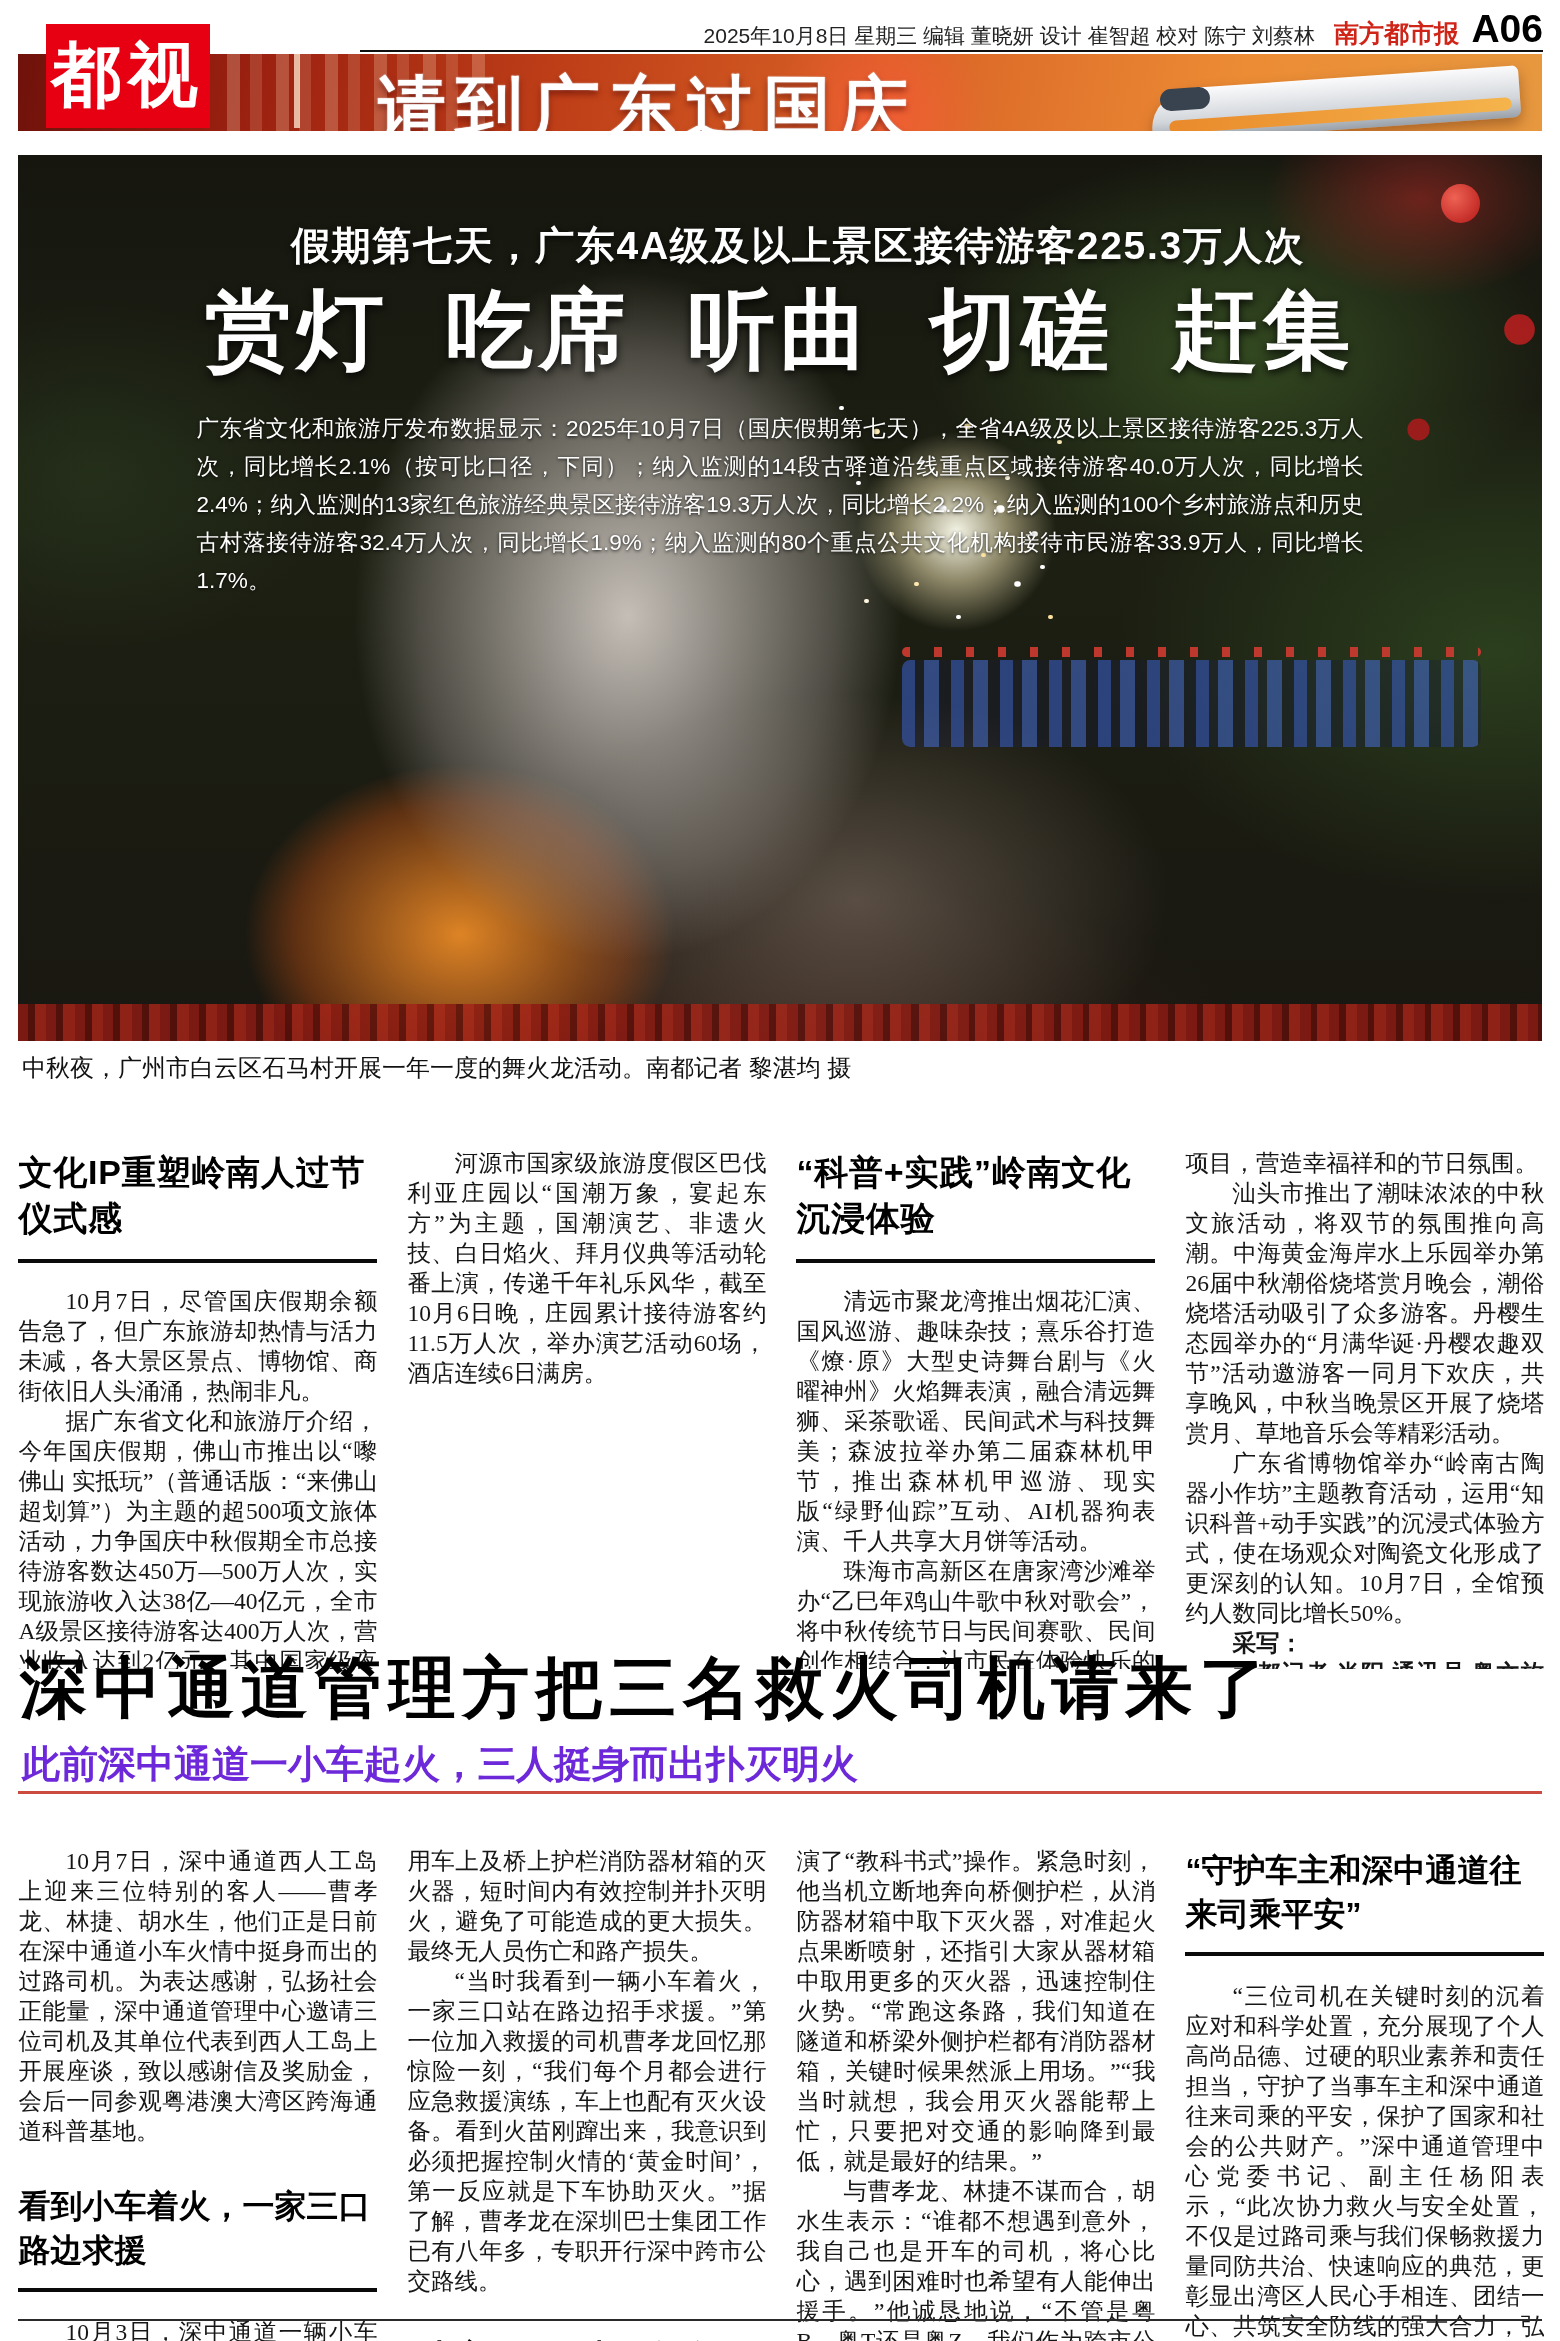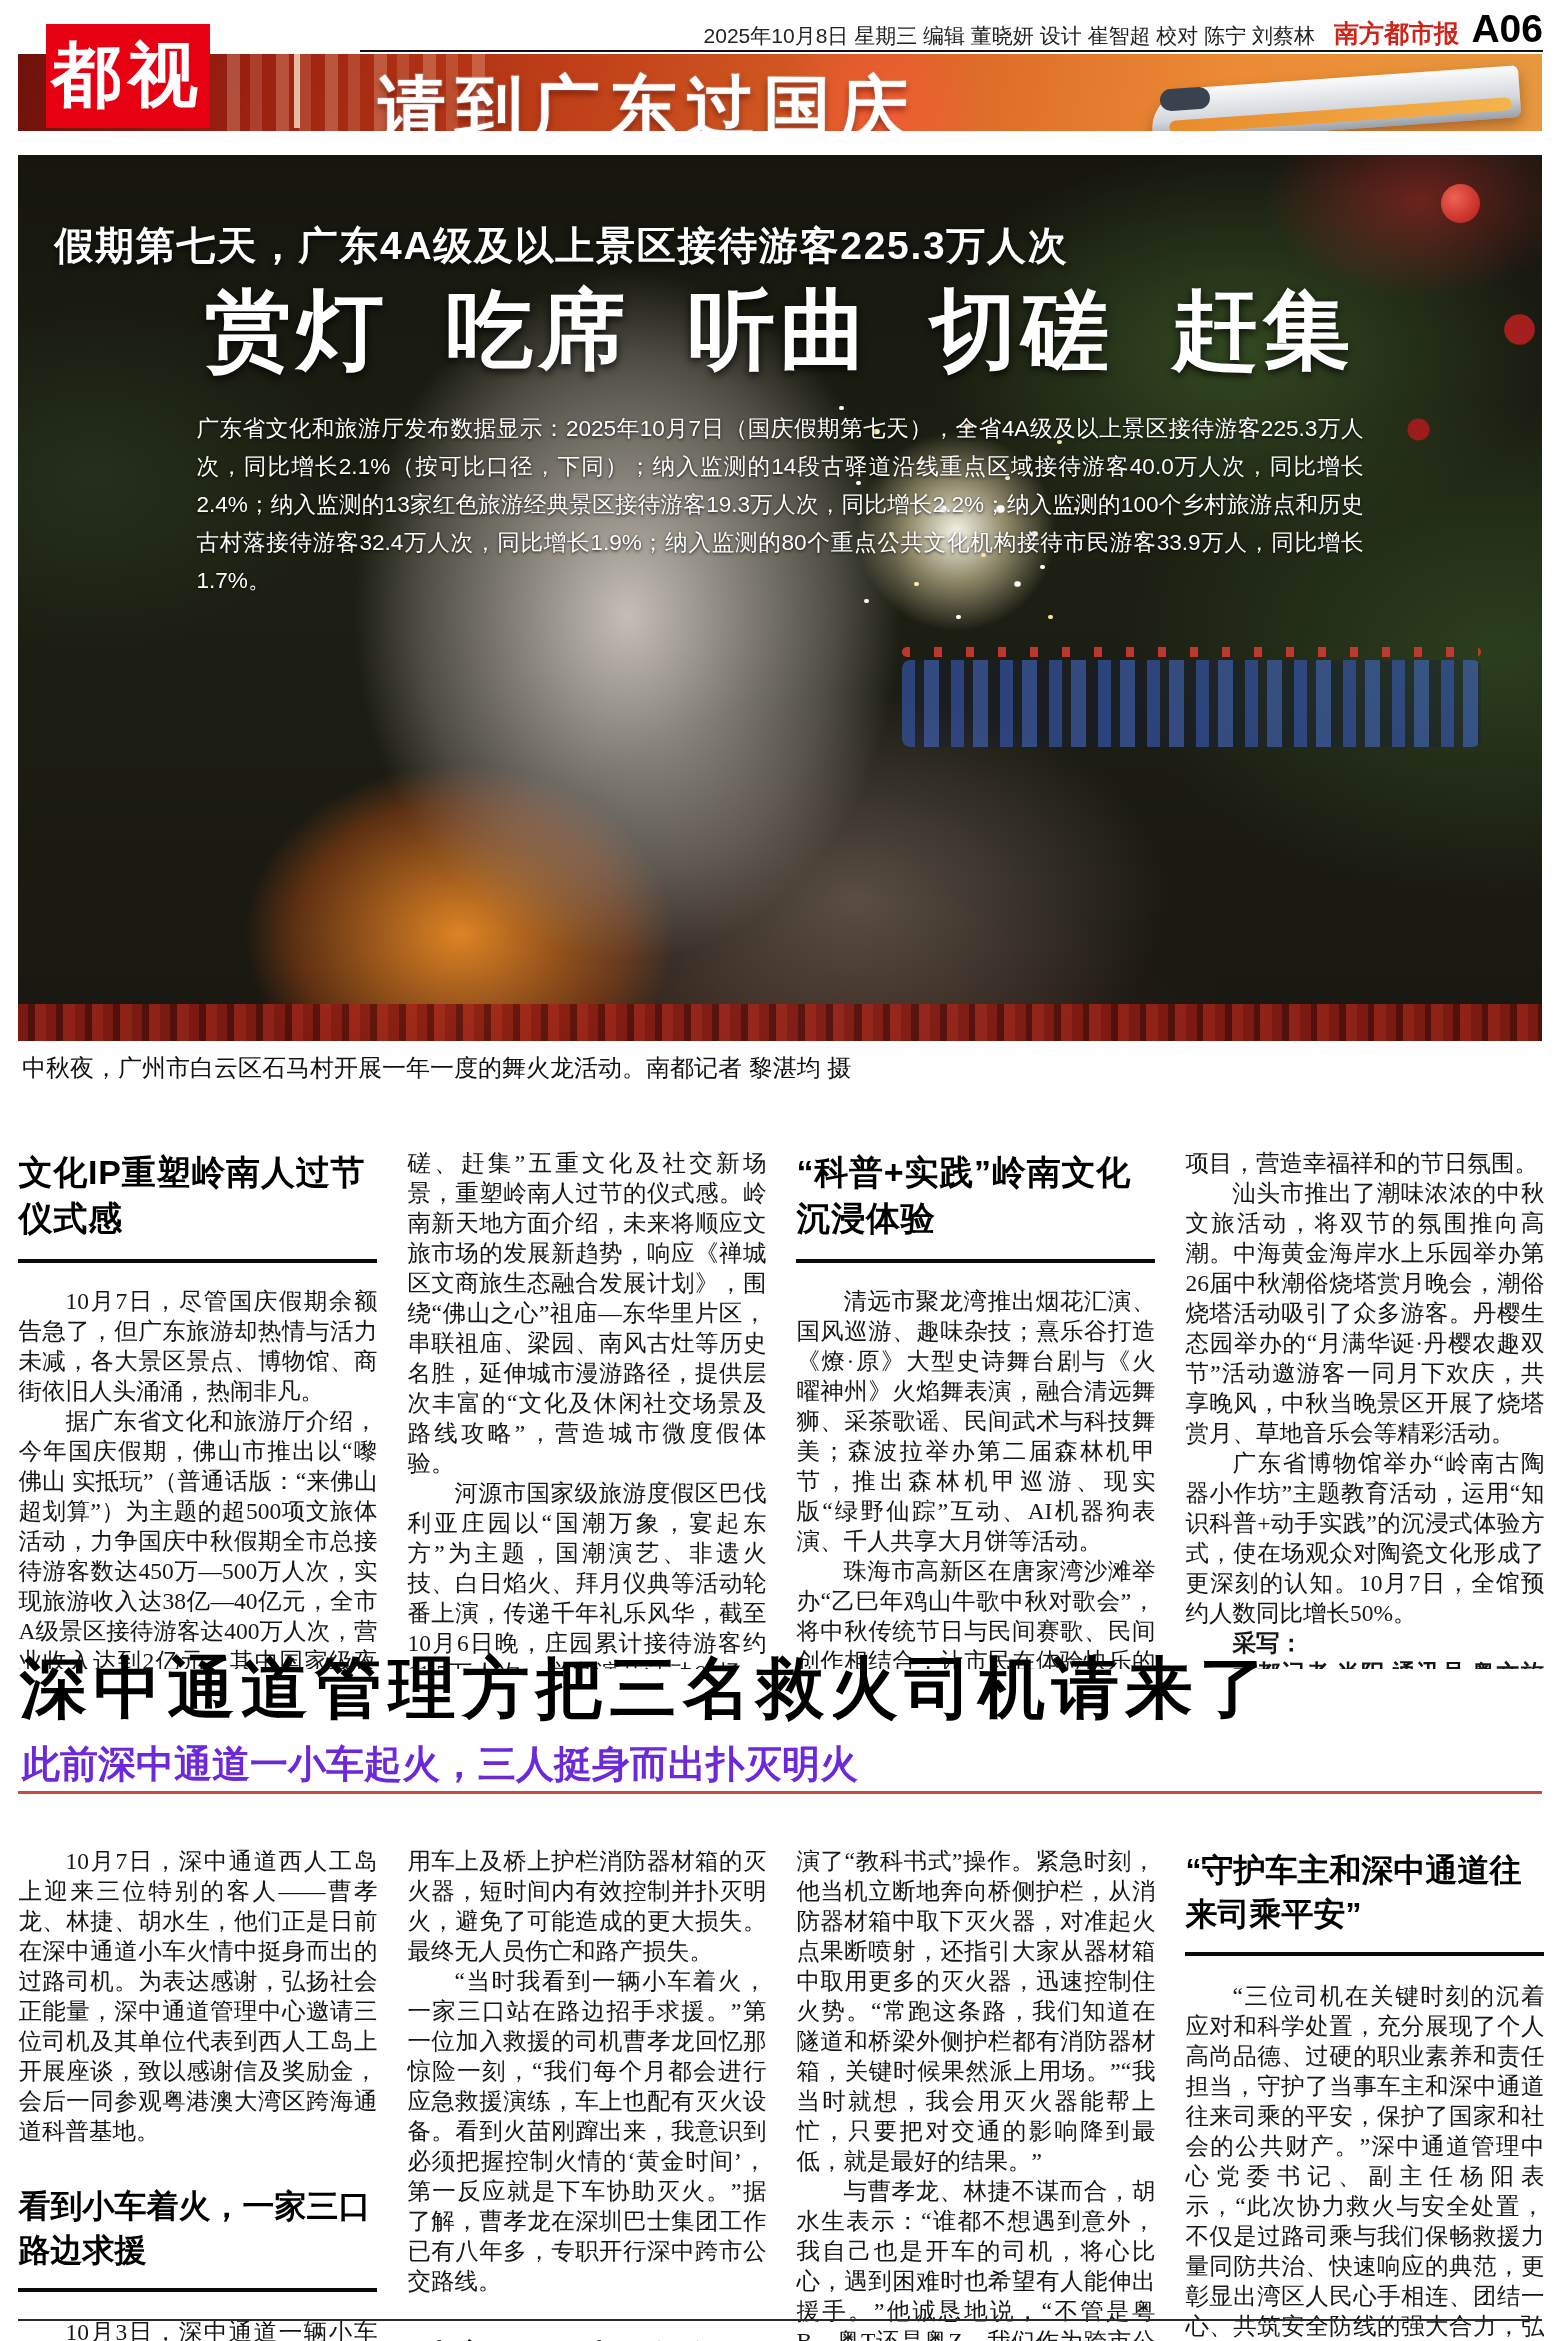--- a/index.html
+++ b/index.html
@@ -61,21 +61,21 @@
        218px 34px 0 0 #ffedb8, 176px 176px 0 0.8px #ffffff, 75px 176px 0 0 #ffe9b0,
        117px 209px 0 0 #ffffff, 209px 209px 0 0 #ffe3a0, 25px 193px 0 0 #fff7df,
        159px 101px 0 1.7px #ffffff, 235px 101px 0 0 #ffe9b0, 201px 159px 0 0 #ffffff; }
   .ph-crowd { position:absolute; left:58%; top:57%; width:38%; height:87px; border-radius:8.4px; opacity:.85;
       background:repeating-linear-gradient(90deg, rgba(52,84,172,.8) 0 13.4px, rgba(28,36,72,.35) 13.4px 22px,
       rgba(64,100,190,.75) 22px 37px, rgba(22,28,58,.4) 37px 49px); }
   .ph-hats { position:absolute; left:58%; top:calc(57% - 13.4px); width:38%; height:10px; opacity:.9;
       background:repeating-linear-gradient(90deg, #d03a30 0 8.4px, transparent 8.4px 32px); border-radius:5px; }
   .ph-firecrackers { position:absolute; left:0; right:0; bottom:0; height:37px; opacity:.85;
       background:repeating-linear-gradient(90deg, #8c1a12 0 10px, #5c0f0a 10px 17px, #a32418 17px 28.5px); }
-  .ph-kicker { position:absolute; left:0; right:0; top:64px; text-align:left; font-size:39px; font-weight:bold;
+  .ph-kicker { position:absolute; left:0; right:0; top:64px; text-align:center; font-size:39px; font-weight:bold;
       color:#fff; letter-spacing:1.7px; text-shadow:0 1.7px 6.7px rgba(0,0,0,.85); z-index:4;padding-left:36px; }
   .ph-headline { position:absolute; left:0; right:0; top:117px; text-align:center; font-size:87px; font-weight:bold;
       color:#fff; letter-spacing:5px; word-spacing:28.5px; text-shadow:0 3.4px 8.4px rgba(0,0,0,.85); z-index:4; }
   .ph-lead { position:absolute; left:178px; right:178px; top:255px; font-size:22.6px; line-height:38px; color:#fff;
       text-align:justify; text-shadow:0 0.8px 3.4px rgba(0,0,0,.9); z-index:4; }
 
   .caption { position:absolute; left:22px; top:1052px; font-size:24px; color:#111; }
 
   
   .cols { position:absolute; left:18.4px; right:18.4px; }
@@ -137,21 +137,20 @@
   </div>
   <div class="caption">中秋夜，广州市白云区石马村开展一年一度的舞火龙活动。南都记者 黎湛均 摄</div>
 
   <div class="cols a1">
     <div class="col c1">
       <h3>文化IP重塑岭南人过节仪式感</h3>
       <p>10月7日，尽管国庆假期余额告急了，但广东旅游却热情与活力未减，各大景区景点、博物馆、商街依旧人头涌涌，热闹非凡。</p>
       <p>据广东省文化和旅游厅介绍，今年国庆假期，佛山市推出以“嚟佛山 实抵玩”（普通话版：“来佛山 超划算”）为主题的超500项文旅体活动，力争国庆中秋假期全市总接待游客数达450万—500万人次，实现旅游收入达38亿—40亿元，全市A级景区接待游客达400万人次，营业收入达到2亿元。其中国家级夜间文旅消费聚集区——岭南新天地全新推出“新煨游园”文化IP，打造“赏灯、吃席、听曲、切</p>
     </div>
     <div class="col c2">
-      <p class="cont">磋、赶集”五重文化及社交新场景，重塑岭南人过节的仪式感。岭南新天地方面介绍，未来将顺应文旅市场的发展新趋势，响应《禅城区文商旅生态融合发展计划》，围绕“佛山之心”祖庙—东华里片区，串联祖庙、梁园、南风古灶等历史名胜，延伸城市漫游路径，提供层次丰富的“文化及休闲社交场景及路线攻略”，营造城市微度假体验。</p>
       <p>河源市国家级旅游度假区巴伐利亚庄园以“国潮万象，宴起东方”为主题，国潮演艺、非遗火技、白日焰火、拜月仪典等活动轮番上演，传递千年礼乐风华，截至10月6日晚，庄园累计接待游客约11.5万人次，举办演艺活动60场，酒店连续6日满房。</p>
     </div>
     <div class="col c3">
       <h3>“科普+实践”岭南文化沉浸体验</h3>
       <p>清远市聚龙湾推出烟花汇演、国风巡游、趣味杂技；熹乐谷打造《燎·原》大型史诗舞台剧与《火曜神州》火焰舞表演，融合清远舞狮、采茶歌谣、民间武术与科技舞美；森波拉举办第二届森林机甲节，推出森林机甲巡游、现实版“绿野仙踪”互动、AI机器狗表演、千人共享大月饼等活动。</p>
       <p>珠海市高新区在唐家湾沙滩举办“乙巳年鸡山牛歌中秋对歌会”，将中秋传统节日与民间赛歌、民间创作相结合，让市民在体验快乐的同时，能够深入地了解、继承和发扬中国传统节日的文化和习俗，领略传统文化的魅力与精髓，更好地保持和弘扬“中秋对歌会”这一省级非遗</p>
     </div>
     <div class="col c4">
       <p class="cont">项目，营造幸福祥和的节日氛围。</p>
       <p>汕头市推出了潮味浓浓的中秋文旅活动，将双节的氛围推向高潮。中海黄金海岸水上乐园举办第26届中秋潮俗烧塔赏月晚会，潮俗烧塔活动吸引了众多游客。丹樱生态园举办的“月满华诞·丹樱农趣双节”活动邀游客一同月下欢庆，共享晚风，中秋当晚景区开展了烧塔赏月、草地音乐会等精彩活动。</p>

